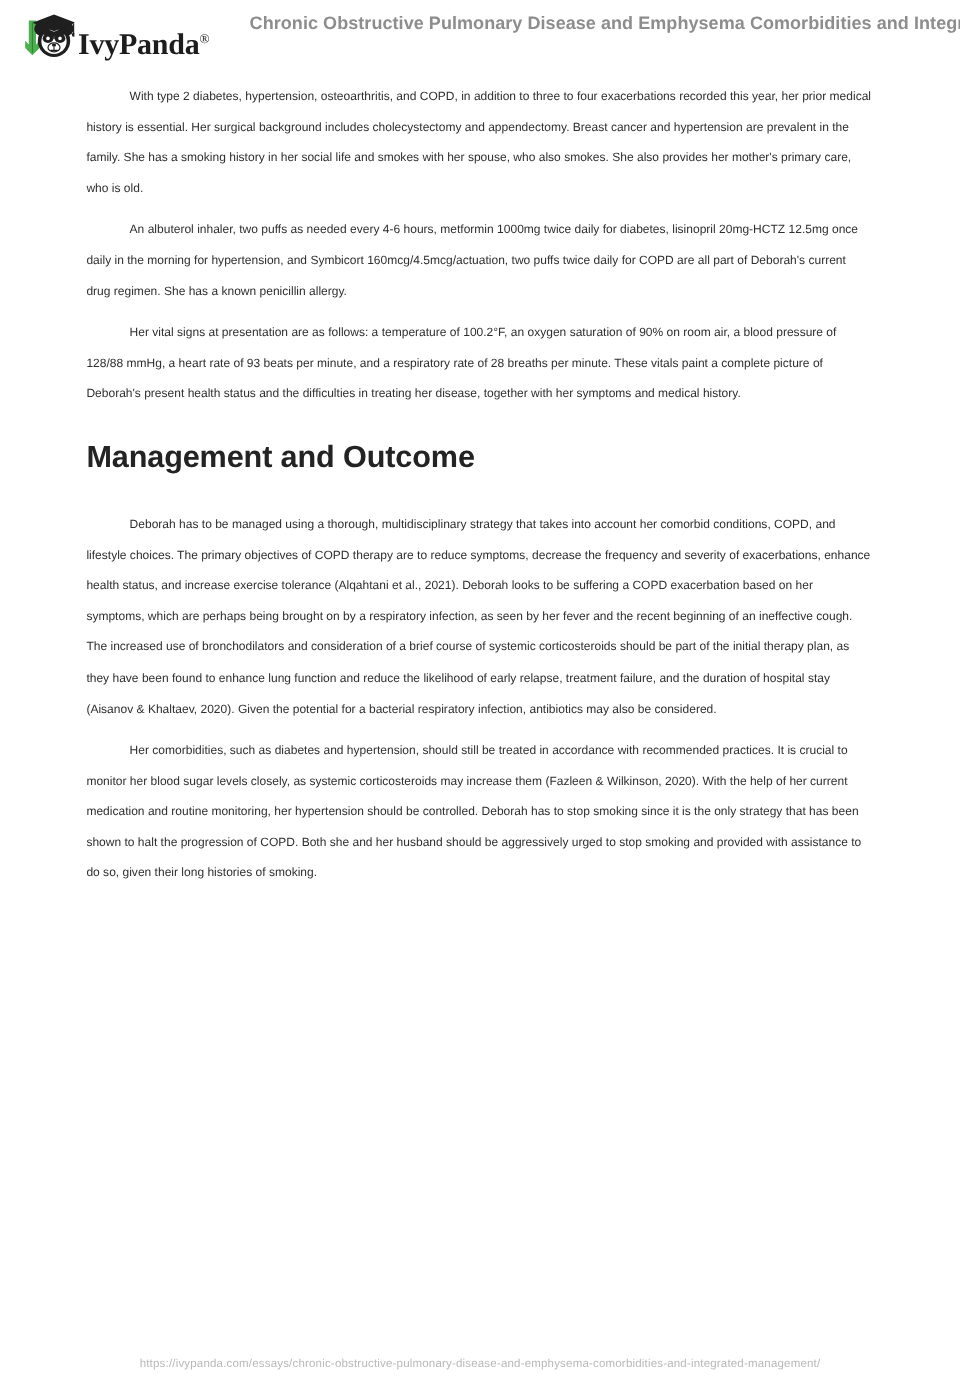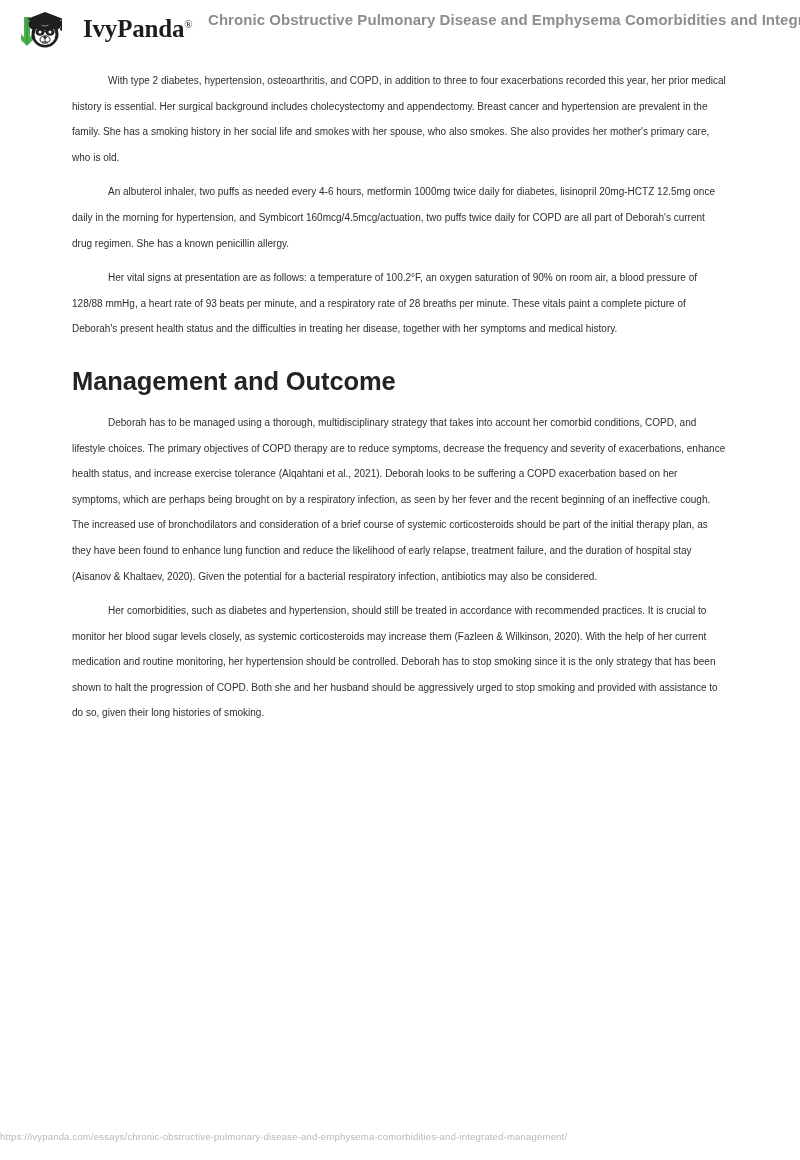--- a/index.html
+++ b/index.html
@@ -22,23 +22,22 @@
     top: 0;
     left: 0;
     width: 800px;
     height: 56px;
   }
   .brand {
     position: absolute;
     left: 12px;
     top: 6px;
     display: flex;
-    align-items: center;
+    align-items: flex-end;
     height: 44px;
-    gap: 18px;
   }
   .brand-mark {
     width: 50px;
     height: 44px;
     display: block;
     flex: 0 0 auto;
   }
   .brand-name {
     font-family: "Liberation Serif", serif;
     font-size: 25px;
@@ -79,34 +78,35 @@
   .content p {
     margin: 0 0 9px 0;
     font-size: 10px;
     line-height: 25.6px;
     text-indent: 36px;
     color: #2e2e2e;
     text-align: left;
     letter-spacing: 0.01px;
   }
   .content h2 {
-    margin: 24px 0 14px 0;
+    margin: 24px 0 29px 0;
     font-size: 25.5px;
     line-height: 30px;
     font-weight: 700;
     color: #232323;
     letter-spacing: -0.1px;
   }
 
   
   .page-footer {
     position: absolute;
     left: 0;
     top: 1126px;
     width: 800px;
+    text-align: center;
   }
   .footer-url {
     font-size: 9.6px;
     color: #b9b9b9;
     letter-spacing: 0.15px;
     word-break: break-all;
     display: inline-block;
     max-width: 740px;
   }
 </style>

